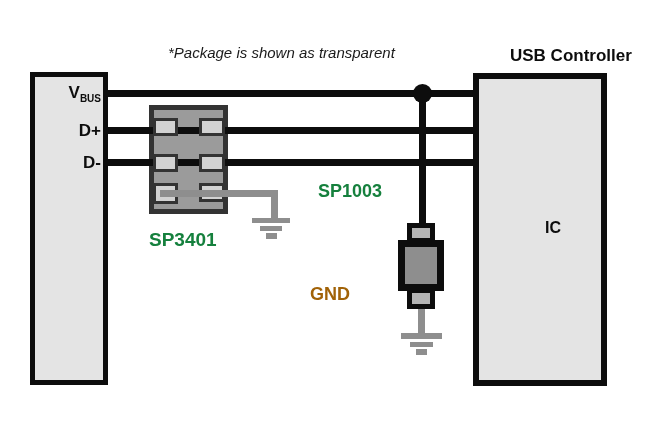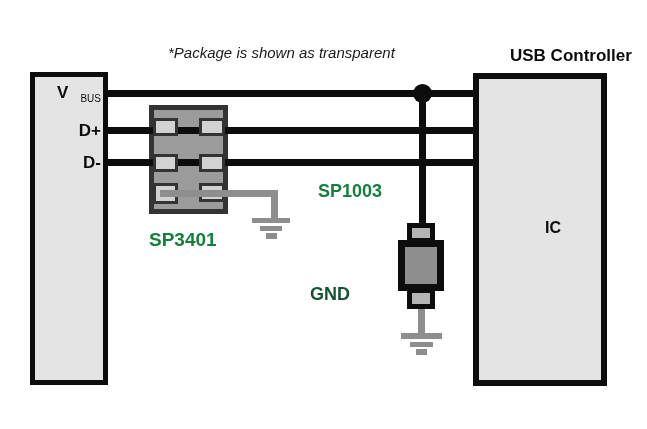--- a/index.html
+++ b/index.html
@@ -11,21 +11,21 @@
   .abs{position:absolute;}
   
   .h-label{font-weight:bold;font-size:17px;color:#0d0d0d;white-space:nowrap;}
   .note{font-style:italic;font-size:15px;color:#1a1a1a;white-space:nowrap;}
   
   .port-box{left:30px;top:72px;width:78px;height:313px;background:#e4e4e4;border:5px solid #0d0d0d;z-index:1;}
   .ctrl-box{left:473px;top:73px;width:134px;height:313px;background:#e4e4e4;border:6px solid #0d0d0d;z-index:1;}
   .ic-label{left:473px;top:219px;width:160px;text-align:center;font-weight:bold;font-size:16px;color:#0d0d0d;z-index:5;}
   
   .pin{width:63px;left:38px;text-align:right;font-weight:bold;font-size:17px;color:#0d0d0d;line-height:19px;z-index:5;}
-  .pin sub{font-size:10px;font-weight:normal;margin-left:12px;}
+  .pin sub{font-size:10px;font-weight:bold;}
   
   .wire{background:#0d0d0d;z-index:2;}
   .wire-vbus{left:108px;top:90px;width:365px;height:7px;}
   .wire-dplus{left:108px;top:127px;width:365px;height:7px;}
   .wire-dminus{left:108px;top:159px;width:365px;height:7px;}
   .wire-vert{left:419px;top:93px;width:7px;height:133px;}
   .dot{left:413px;top:84px;width:19px;height:19px;background:#0d0d0d;border-radius:50%;z-index:3;}
   
   .pkg{left:149px;top:105px;width:79px;height:109px;background:#9b9b9b;border:5px solid #333333;z-index:1;}
   .pad{background:#d2d2d2;border:3px solid #333333;z-index:3;}
@@ -51,21 +51,21 @@
   .t-bot{left:407px;top:288px;width:28px;height:21px;background:#b5b5b5;border:5px solid #0d0d0d;z-index:3;}
   .g2-v{left:418px;top:308px;width:7px;height:27px;z-index:2;}
   .gnd2{left:401px;top:333px;width:42px;height:23px;z-index:4;}
   .gnd2 .b1{left:0px;top:0px;width:41px;height:6px;}
   .gnd2 .b2{left:9px;top:9px;width:23px;height:5px;}
   .gnd2 .b3{left:15px;top:16px;width:11px;height:6px;}
   
   .green{font-weight:bold;color:#15803d;white-space:nowrap;z-index:5;}
   .sp3401{left:149px;top:229px;font-size:19px;}
   .sp1003{left:318px;top:181px;font-size:18px;}
-  .gndtxt{left:310px;top:284px;font-weight:bold;font-size:18px;color:#14532d;z-index:5;}
+  .gndtxt{left:310px;top:284px;font-weight:bold;font-size:18px;color:#a16207;z-index:5;}
 </style>
 </head>
 <body>
 
 <div class="canvas">
 
   <div class="abs note" style="left:168px;top:44px;">*Package is shown as transparent</div>
   <div class="abs h-label" style="left:470px;top:46px;margin-left:40px;">USB Controller</div>
 
   <div class="abs port-box"></div>

